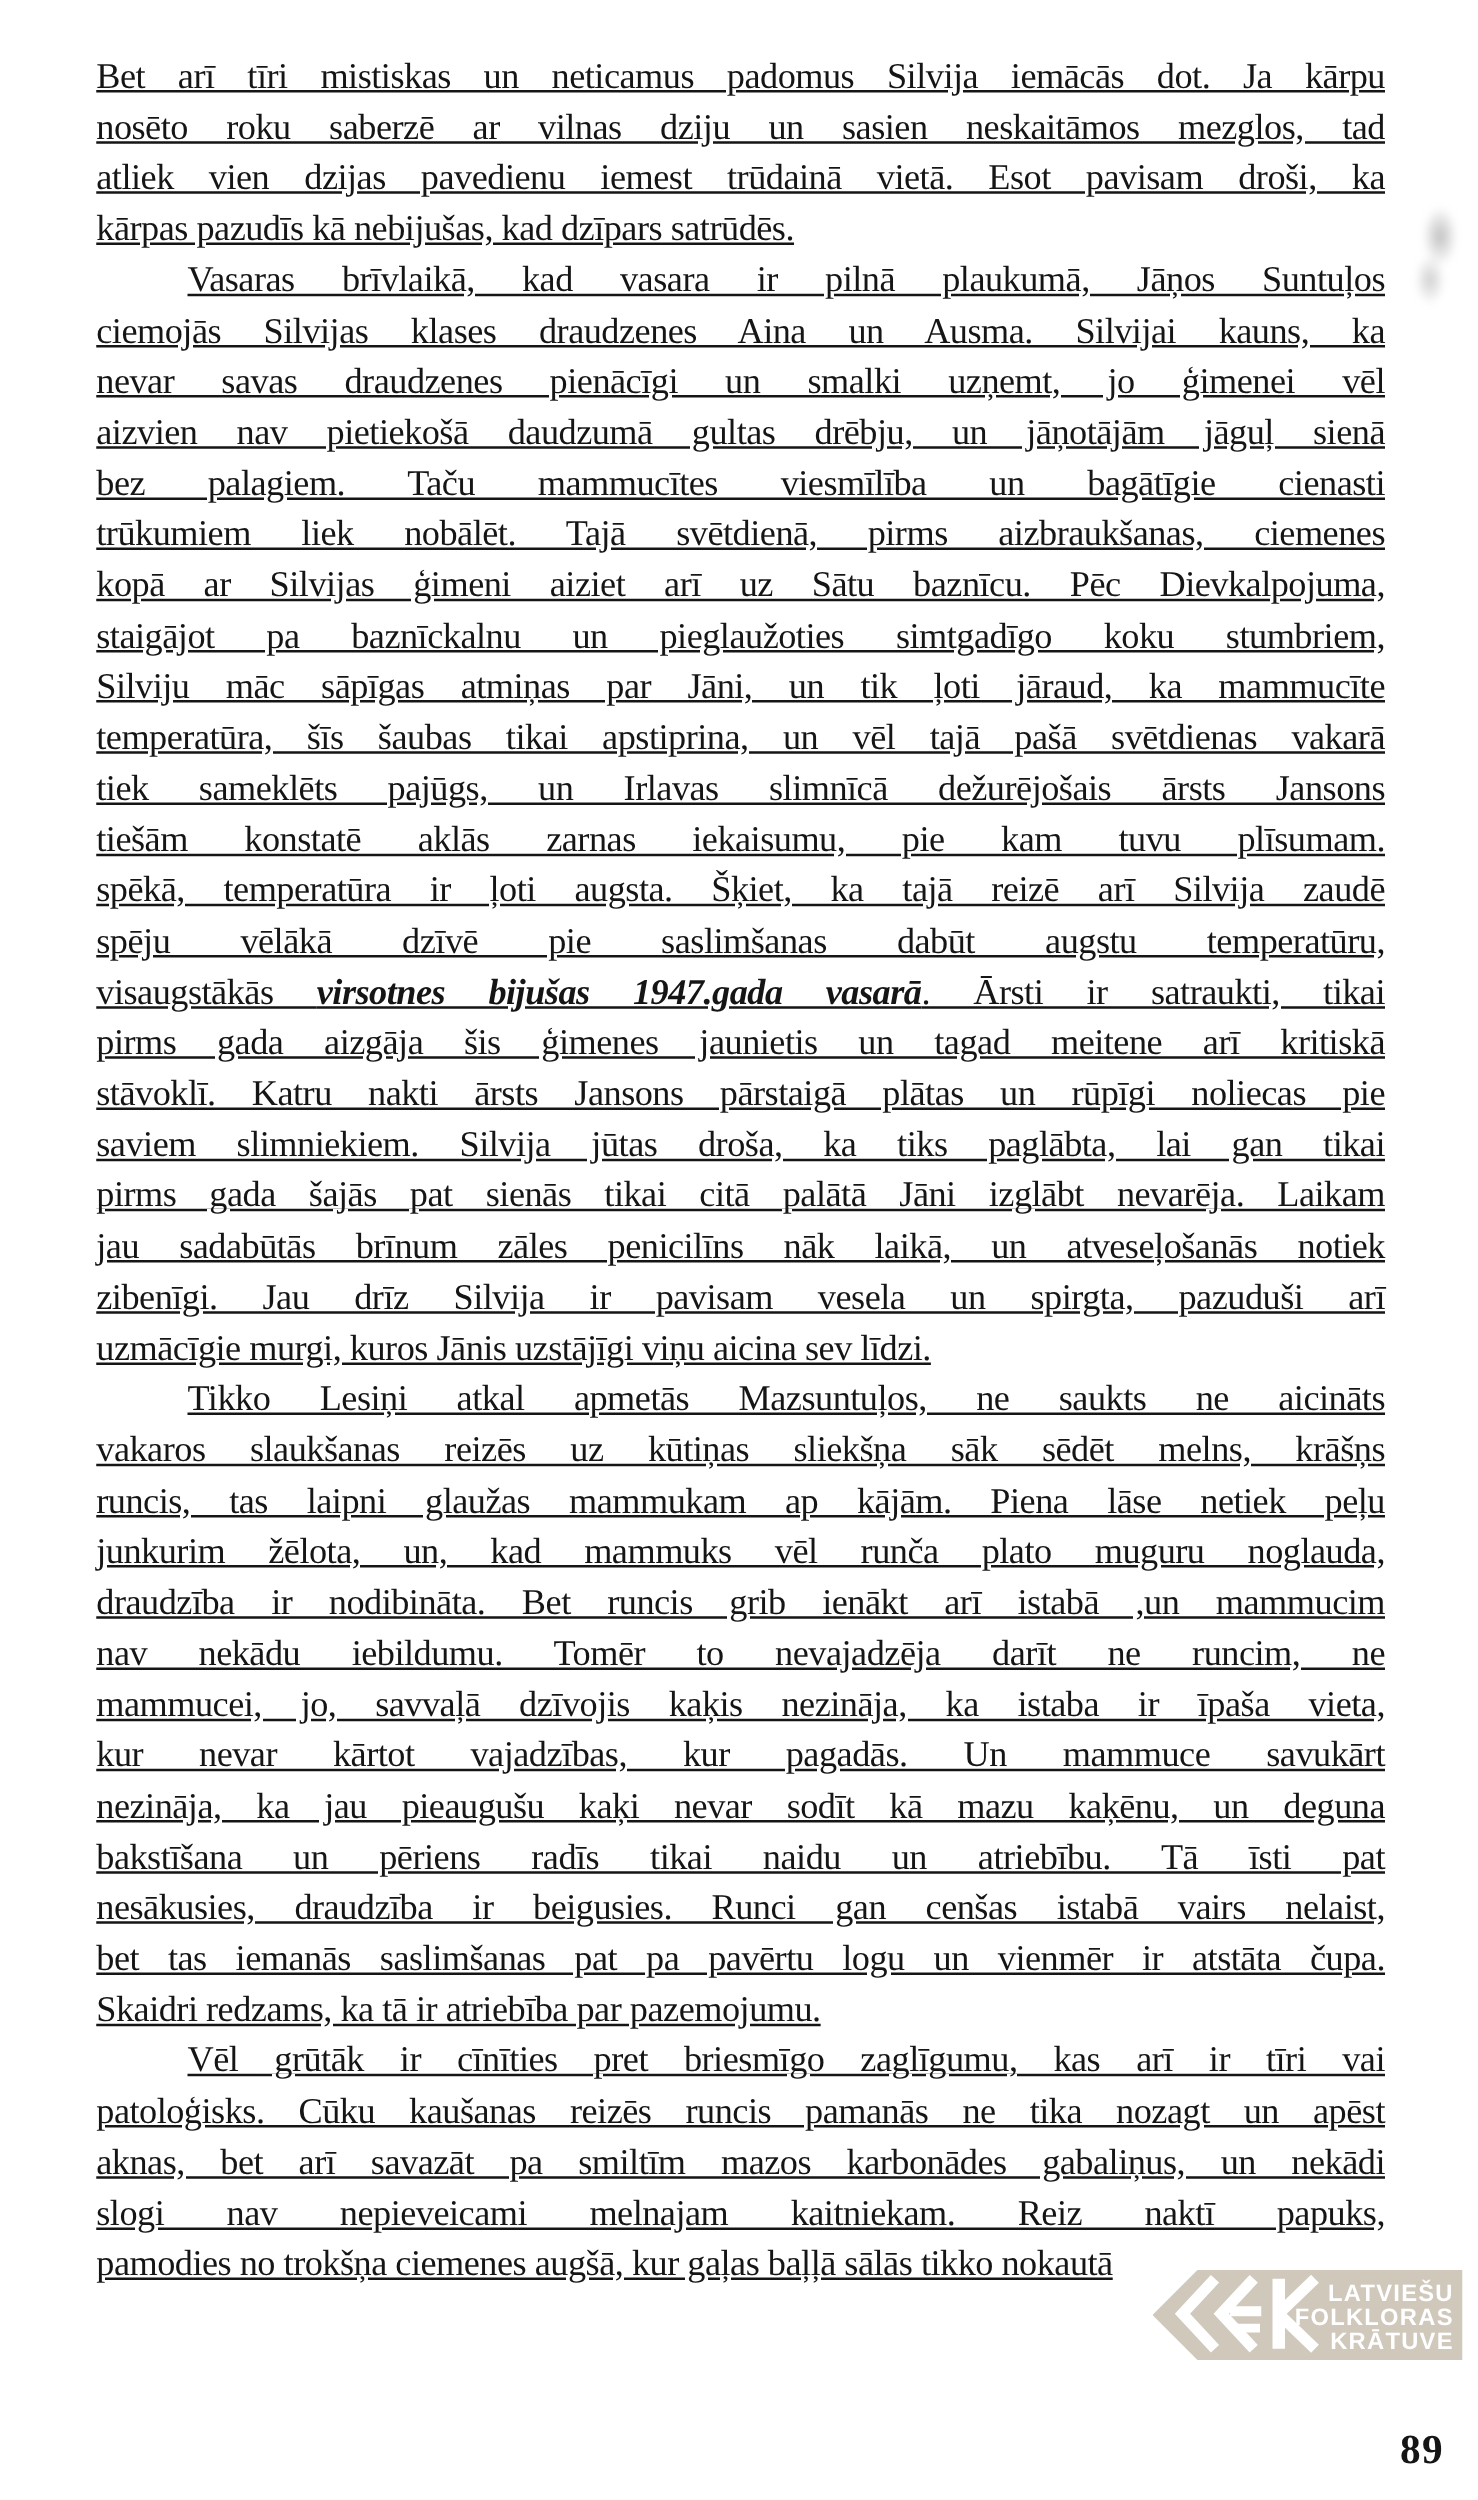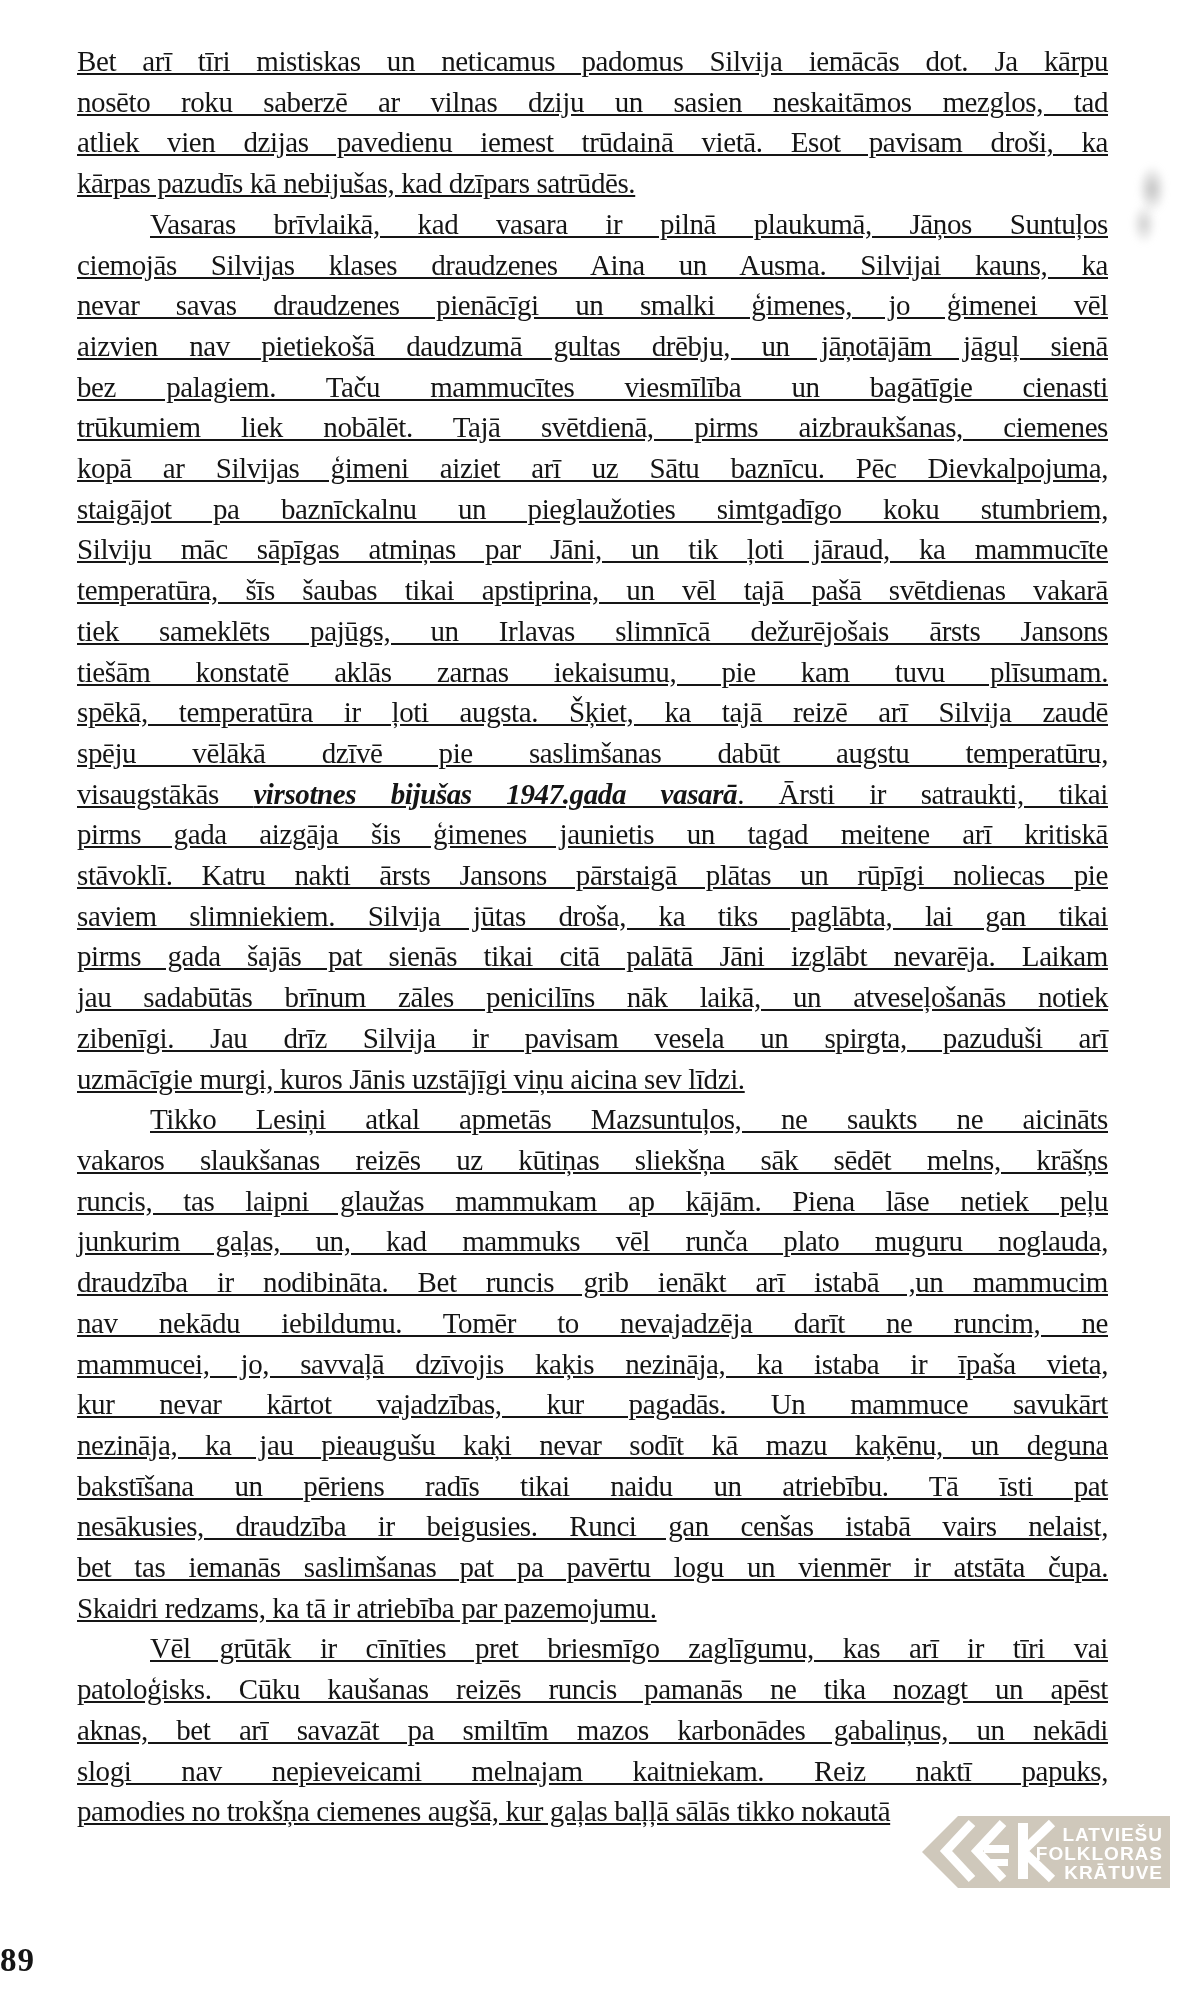--- a/index.html
+++ b/index.html
@@ -23,21 +23,21 @@
     letter-spacing: -0.4px;
     text-align: justify;
     text-align-last: justify;
   }
   .line.last { text-align-last: left; }
   .line.indent { text-indent: 73px; }
   .em { font-weight: bold; font-style: italic; }
   .page-number {
     position: absolute;
     top: 1942px; left: 0; width: 1155px;
-    text-align: left;
+    text-align: right;
     font-size: 33px;
     font-weight: bold;
     letter-spacing: 1px;
   }
   .logo {
     position: absolute;
     left: 922px; top: 1816px;
     width: 248px; height: 72px;
   }
   .logo svg { display: block; }
@@ -66,21 +66,21 @@
 
 <div>
 
   <div class="text-block">
       <div class="line">Bet arī tīri mistiskas un neticamus padomus Silvija iemācās dot. Ja kārpu</div>
       <div class="line">nosēto roku saberzē ar vilnas dziju un sasien neskaitāmos mezglos, tad</div>
       <div class="line">atliek vien dzijas pavedienu iemest trūdainā vietā. Esot pavisam droši, ka</div>
       <div class="line last">kārpas pazudīs kā nebijušas, kad dzīpars satrūdēs.</div>
       <div class="line indent">Vasaras brīvlaikā, kad vasara ir pilnā plaukumā, Jāņos Suntuļos</div>
       <div class="line">ciemojās Silvijas klases draudzenes Aina un Ausma. Silvijai kauns, ka</div>
-      <div class="line">nevar savas draudzenes pienācīgi un smalki ģimenes, jo ģimenei vēl</div>
+      <div class="line">nevar savas draudzenes pienācīgi un smalki uzņemt, jo ģimenei vēl</div>
       <div class="line">aizvien nav pietiekošā daudzumā gultas drēbju, un jāņotājām jāguļ sienā</div>
       <div class="line">bez palagiem. Taču mammucītes viesmīlība un bagātīgie cienasti</div>
       <div class="line">trūkumiem liek nobālēt. Tajā svētdienā, pirms aizbraukšanas, ciemenes</div>
       <div class="line">kopā ar Silvijas ģimeni aiziet arī uz Sātu baznīcu. Pēc Dievkalpojuma,</div>
       <div class="line">staigājot pa baznīckalnu un pieglaužoties simtgadīgo koku stumbriem,</div>
       <div class="line">Silviju māc sāpīgas atmiņas par Jāni, un tik ļoti jāraud, ka mammucīte</div>
       <div class="line">temperatūra, šīs šaubas tikai apstiprina, un vēl tajā pašā svētdienas vakarā</div>
       <div class="line">tiek sameklēts pajūgs, un Irlavas slimnīcā dežurējošais ārsts Jansons</div>
       <div class="line">tiešām konstatē aklās zarnas iekaisumu, pie kam tuvu plīsumam.</div>
       <div class="line">spēkā, temperatūra ir ļoti augsta. Šķiet, ka tajā reizē arī Silvija zaudē</div>
@@ -89,21 +89,21 @@
       <div class="line">pirms gada aizgāja šis ģimenes jaunietis un tagad meitene arī kritiskā</div>
       <div class="line">stāvoklī. Katru nakti ārsts Jansons pārstaigā plātas un rūpīgi noliecas pie</div>
       <div class="line">saviem slimniekiem. Silvija jūtas droša, ka tiks paglābta, lai gan tikai</div>
       <div class="line">pirms gada šajās pat sienās tikai citā palātā Jāni izglābt nevarēja. Laikam</div>
       <div class="line">jau sadabūtās brīnum zāles penicilīns nāk laikā, un atveseļošanās notiek</div>
       <div class="line">zibenīgi. Jau drīz Silvija ir pavisam vesela un spirgta, pazuduši arī</div>
       <div class="line last">uzmācīgie murgi, kuros Jānis uzstājīgi viņu aicina sev līdzi.</div>
       <div class="line indent">Tikko Lesiņi atkal apmetās Mazsuntuļos, ne saukts ne aicināts</div>
       <div class="line">vakaros slaukšanas reizēs uz kūtiņas sliekšņa sāk sēdēt melns, krāšņs</div>
       <div class="line">runcis, tas laipni glaužas mammukam ap kājām. Piena lāse netiek peļu</div>
-      <div class="line">junkurim gaļas, un, kad mammuks vēl runča plato muguru noglauda,</div>
+      <div class="line">junkurim žēlota, un, kad mammuks vēl runča plato muguru noglauda,</div>
       <div class="line">draudzība ir nodibināta. Bet runcis grib ienākt arī istabā ,un mammucim</div>
       <div class="line">nav nekādu iebildumu. Tomēr to nevajadzēja darīt ne runcim, ne</div>
       <div class="line">mammucei, jo, savvaļā dzīvojis kaķis nezināja, ka istaba ir īpaša vieta,</div>
       <div class="line">kur nevar kārtot vajadzības, kur pagadās. Un mammuce savukārt</div>
       <div class="line">nezināja, ka jau pieaugušu kaķi nevar sodīt kā mazu kaķēnu, un deguna</div>
       <div class="line">bakstīšana un pēriens radīs tikai naidu un atriebību. Tā īsti pat</div>
       <div class="line">nesākusies, draudzība ir beigusies. Runci gan cenšas istabā vairs nelaist,</div>
       <div class="line">bet tas iemanās saslimšanas pat pa pavērtu logu un vienmēr ir atstāta čupa.</div>
       <div class="line last">Skaidri redzams, ka tā ir atriebība par pazemojumu.</div>
       <div class="line indent">Vēl grūtāk ir cīnīties pret briesmīgo zaglīgumu, kas arī ir tīri vai</div>

